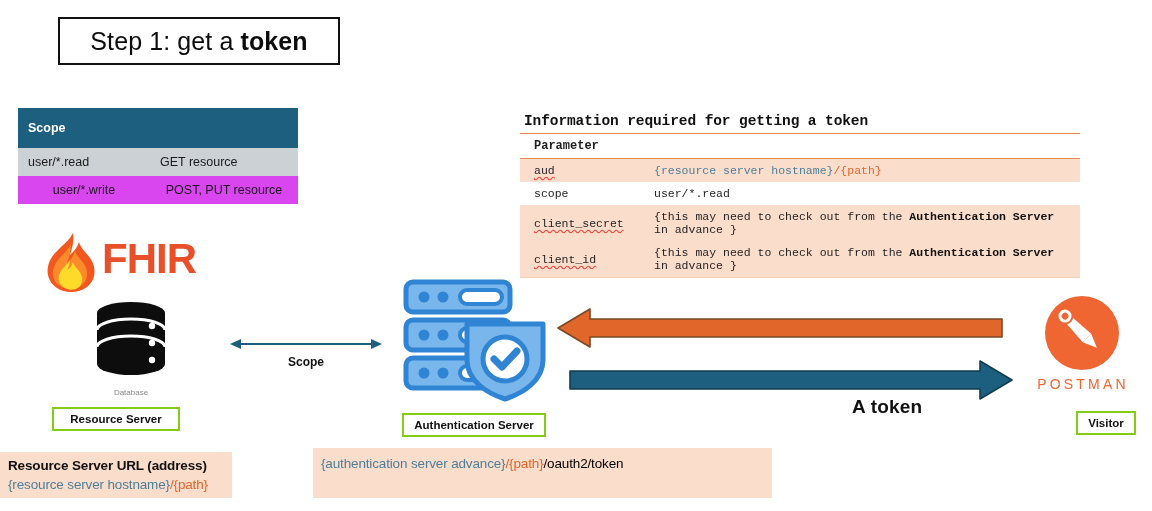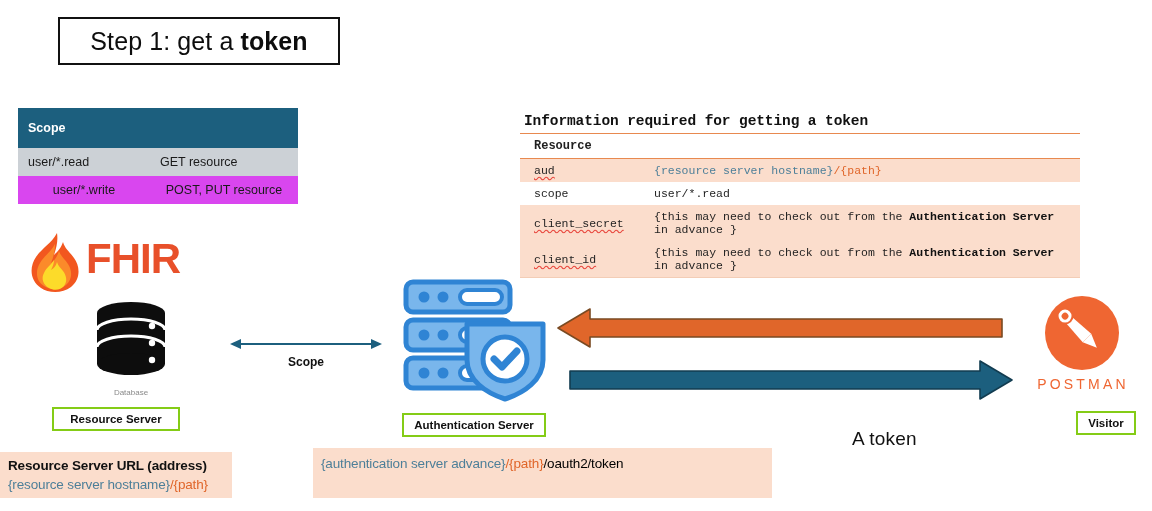--- a/index.html
+++ b/index.html
@@ -50,21 +50,21 @@
   .squig{
     text-decoration:underline wavy #e8453c;
     text-decoration-skip-ink:none;
     text-underline-offset:2px;
   }
   .host{color:#4d7f99;}
   .path{color:#e0662a;}
   .bld{font-weight:bold;color:#111;}
 
   
-  #fhir-logo{left:24px;top:232px;width:170px;height:62px;}
+  #fhir-logo{left:40px;top:232px;width:170px;height:62px;}
   #fhir-word{
     position:absolute;left:62px;top:6px;font-size:42px;font-weight:bold;
     color:#e8502a;letter-spacing:-1px;line-height:1;
   }
   #flame{position:absolute;left:0;top:0;}
 
   
   #database{left:88px;top:300px;width:86px;height:86px;}
   #db-label{left:88px;top:388px;width:86px;text-align:center;font-size:8px;color:#8a8a8a;}
 
@@ -81,21 +81,21 @@
   
   #scope-arrow{left:228px;top:335px;width:156px;height:18px;}
   #scope-arrow-label{left:228px;top:355px;width:156px;text-align:center;font-size:12px;font-weight:bold;color:#111;}
 
   
   #auth-icon{left:398px;top:276px;width:152px;height:132px;}
 
   
   #arrow-orange{left:556px;top:306px;width:448px;height:44px;}
   #arrow-blue{left:568px;top:358px;width:446px;height:44px;}
-  #a-token-label{left:852px;top:396px;font-size:19px;font-weight:normal;color:#111;letter-spacing:.2px;margin-top:32px;}
+  #a-token-label{left:852px;top:396px;font-size:19px;font-weight:bold;color:#111;letter-spacing:.2px;}
 
   
   #postman-icon{left:1045px;top:296px;width:74px;height:74px;}
   #postman-word{
     left:1031px;top:376px;width:104px;text-align:center;
     font-size:14px;color:#ef6632;letter-spacing:3.2px;font-weight:normal;
   }
 
   
   .urlbox{background:#fbddcc;box-sizing:border-box;padding:6px 8px 7px 8px;}
@@ -132,21 +132,21 @@
       <td>POST, PUT resource</td>
     </tr>
   </tbody>
 </table>
 
 <div class="abs" id="info-block">
   <div id="info-title">Information required for getting a token</div>
   <table id="info-table">
     <thead>
       <tr class="hdr">
-        <th class="phead" colspan="2">Resource</th>
+        <th class="phead" colspan="2">Parameter</th>
       </tr>
     </thead>
     <tbody>
       <tr class="tint">
         <td class="pname"><span class="squig">aud</span></td>
         <td><span class="host">{resource server hostname}</span><span class="path">/</span><span class="path">{path}</span></td>
       </tr>
       <tr class="plain">
         <td class="pname">scope</td>
         <td>user/*.read</td>

